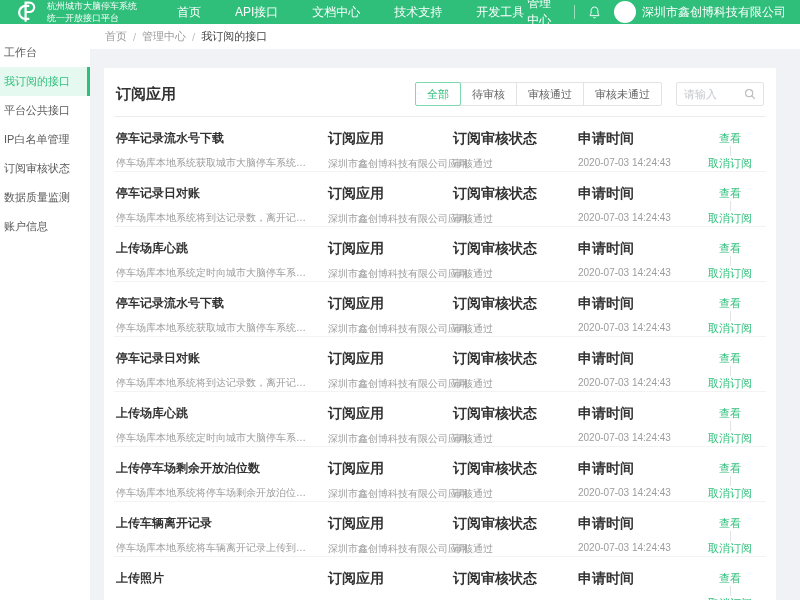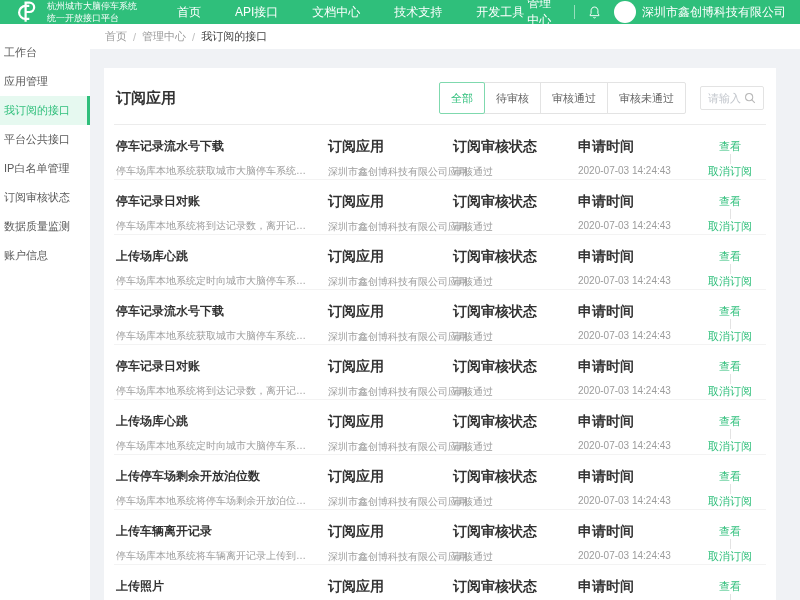--- a/index.html
+++ b/index.html
@@ -30,25 +30,25 @@
   .main { flex:1; display:flex; flex-direction:column; min-width:0; }
   .breadcrumb { height:25px; background:#fff; display:flex; align-items:center; padding-left:15px; font-size:11px; color:#9a9a9a; gap:6px; flex-shrink:0; }
   .crumb { cursor:pointer; }
   .crumb.current { color:#424242; cursor:default; }
   .crumb-sep { color:#c0c0c0; }
 
   .card { background:#fff; margin:19px 24px 0 14px; padding:14px 10px 0 10px; flex:1; overflow:hidden; display:flex; flex-direction:column; }
   .card-head { display:flex; align-items:center; padding:0 2px 10px 2px; border-bottom:1px solid #ececec; flex-shrink:0; }
   .page-title { font-size:15px; font-weight:bold; color:#333; }
   .filter-group { margin-left:auto; display:flex; }
-  .fbtn { font-size:11px; padding:0 11px; height:32px; line-height:22px; background:#fff; border:1px solid #e3e3e3; color:#666; margin-left:-1px; cursor:pointer; white-space:nowrap; font-family:inherit; }
+  .fbtn { font-size:11px; padding:0 11px; height:24px; line-height:22px; background:#fff; border:1px solid #e3e3e3; color:#666; margin-left:-1px; cursor:pointer; white-space:nowrap; font-family:inherit; }
   .fbtn:first-child { border-radius:2px 0 0 2px; margin-left:0; }
   .fbtn:last-child { border-radius:0 2px 2px 0; }
   .fbtn.active { color:#2fbf7b; border-color:#7fd9ae; position:relative; z-index:1; border-radius:2px; }
-  .searchbox { width:64px; height:24px; border:1px solid #e3e3e3; border-radius:2px; display:flex; align-items:center; margin-left:14px; padding:0 7px; background:#fff; }
+  .searchbox { width:88px; height:24px; border:1px solid #e3e3e3; border-radius:2px; display:flex; align-items:center; margin-left:14px; padding:0 7px; background:#fff; }
   .searchbox input { border:none; outline:none; width:100%; font-size:11px; color:#666; font-family:inherit; background:transparent; }
   .searchbox input::placeholder { color:#c3c7cd; }
   .search-icon { flex-shrink:0; display:flex; }
 
   .list { flex:1; overflow:hidden; }
   .row { display:grid; grid-template-columns:212px 125px 125px 120px 1fr; height:55px; border-bottom:1px solid #f3f3f3; padding:13px 2px 0 2px; }
   .row-title { font-size:12px; color:#333; font-weight:bold; cursor:pointer; white-space:nowrap; }
   .row-desc { margin-top:9px; font-size:10px; color:#9c9c9c; white-space:nowrap; overflow:hidden; text-overflow:ellipsis; padding-right:16px; }
   .cell-label { font-size:14px; color:#333; white-space:nowrap;font-weight:bold; }
   .cell-value { margin-top:9px; font-size:10px; color:#9c9c9c; white-space:nowrap; }
@@ -90,21 +90,20 @@
       </span>
       <span class="avatar"></span>
       <span class="company">深圳市鑫创博科技有限公司</span>
     </div>
   </div>
 
   <div class="body">
 
     <div class="sidebar">
       <div class="side-item">工作台</div>
-      <div class="side-item">应用管理</div>
       <div class="side-item active">我订阅的接口</div>
       <div class="side-item">平台公共接口</div>
       <div class="side-item">IP白名单管理</div>
       <div class="side-item">订阅审核状态</div>
       <div class="side-item">数据质量监测</div>
       <div class="side-item">账户信息</div>
     </div>
 
     <div class="main">
 

